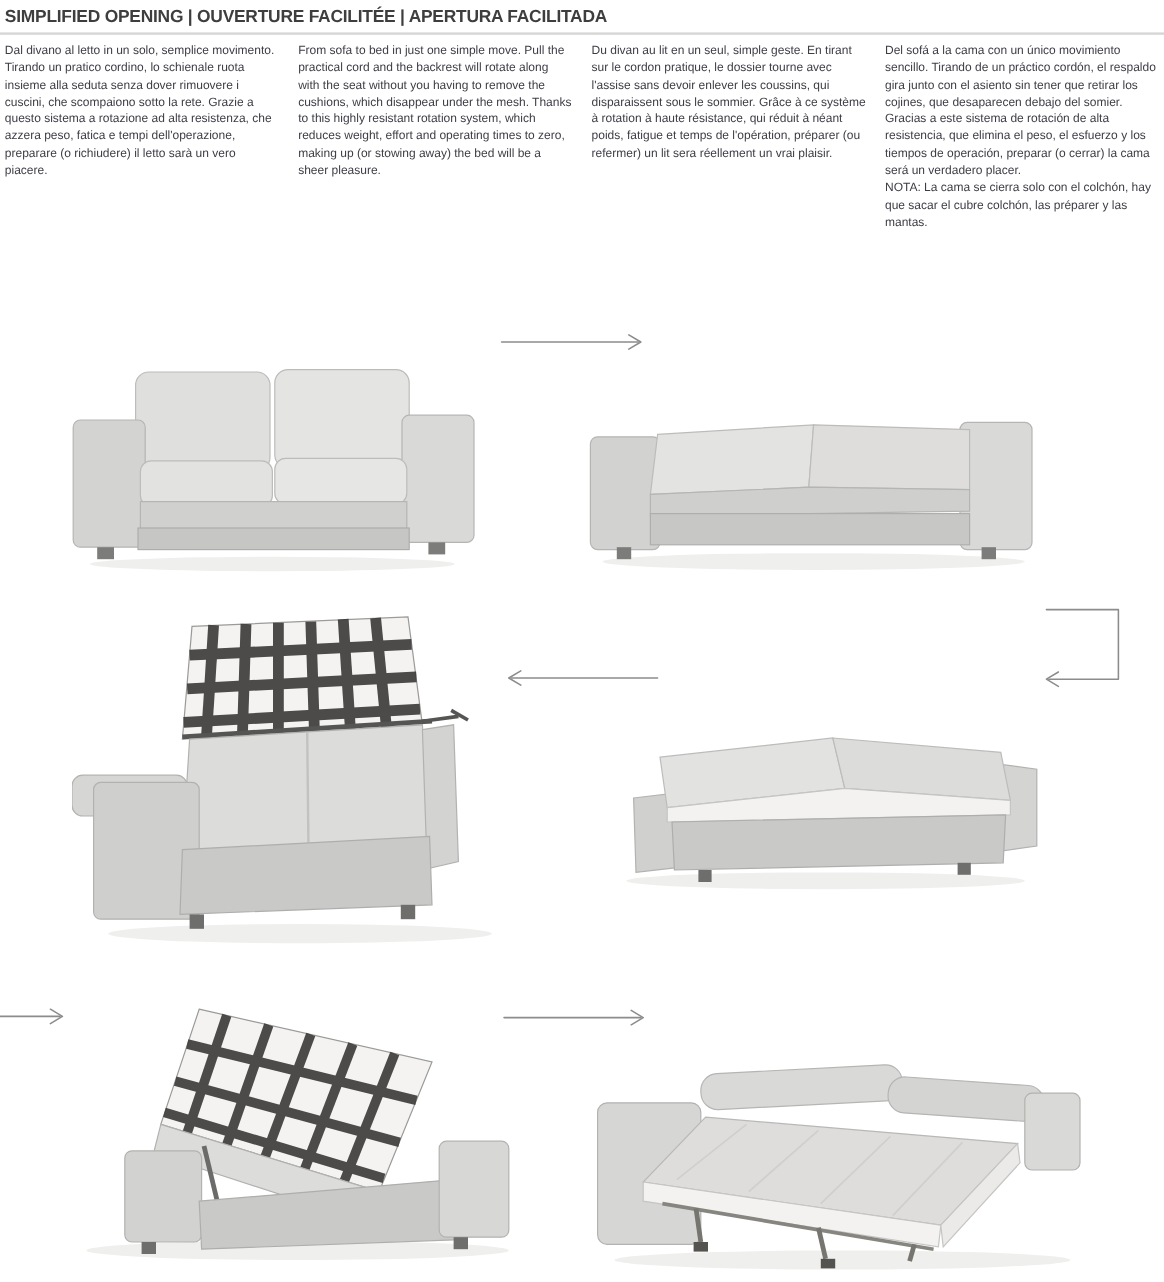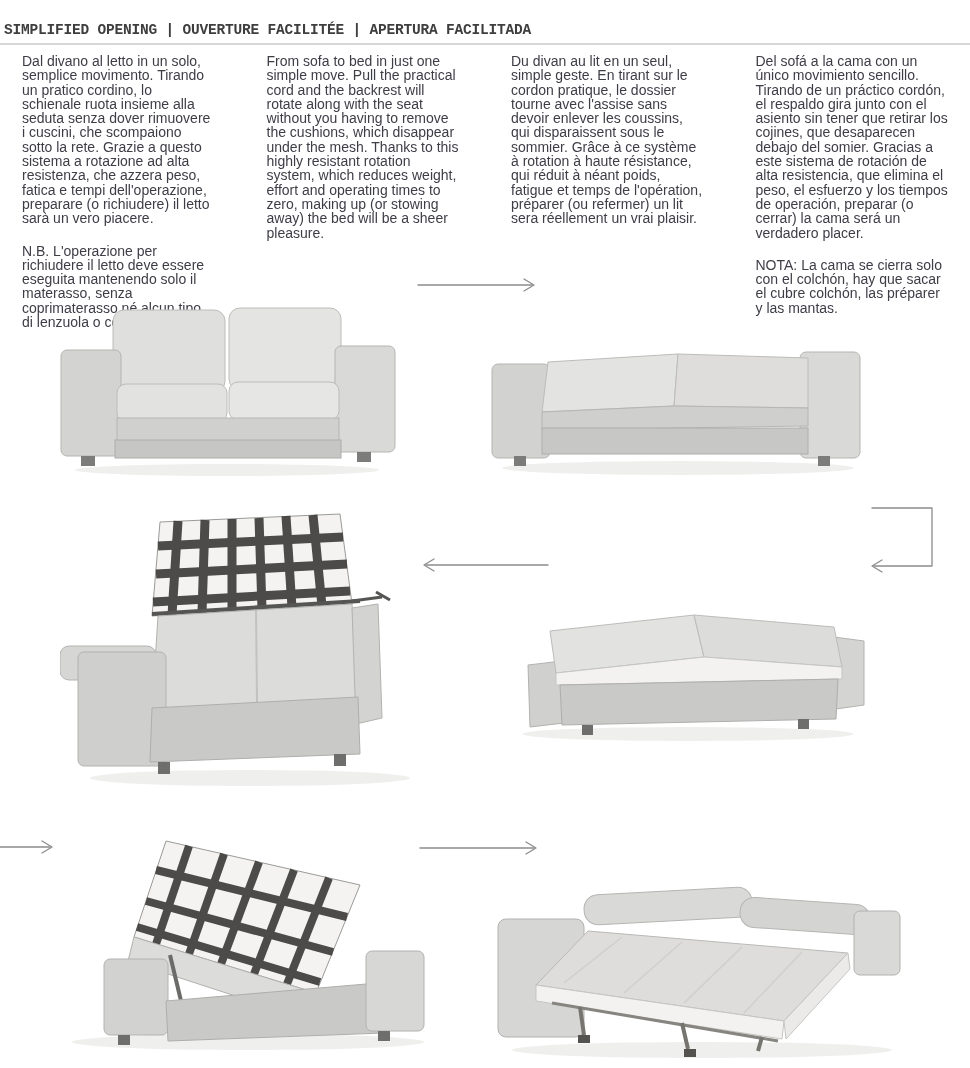--- a/index.html
+++ b/index.html
@@ -4,35 +4,35 @@
 <style>
   html,body{margin:0;padding:0;background:#ffffff;}
   .page{
     position:relative;
     width:970px;height:1068px;
     background:#ffffff;
     font-family:"Liberation Sans", sans-serif;
     overflow:hidden;
   }
   
-  .hdr{position:absolute;left:0;top:16px;width:100%;font-family:Liberation Mono, monospace;}
+  .hdr{position:absolute;left:0;top:0;width:100%;}
   .hdr-title{
     padding:6px 4px 5px 4px;
     font-size:14.5px;font-weight:700;letter-spacing:-0.2px;
     color:#3e3e3e;
   }
   .hdr-rule{height:2px;background:#d6d6d6;margin:0;}
   
   .cols{
     position:absolute;left:0;top:36px;width:962px;
     display:grid;grid-template-columns:repeat(4,1fr);
     column-gap:16px;padding:0 4px;
   }
   .col p{
-    margin:18px;font-size:14px;line-height:14.3px;
+    margin:0;font-size:10px;line-height:14.3px;
     color:#3d3d46;letter-spacing:0px;
   }
   
   .fig{position:absolute;}
   .fig svg{display:block;width:100%;height:100%;}
   .arrow{position:absolute;}
   .arrow svg{display:block;width:100%;height:100%;overflow:visible;}
   .arrow line, .arrow polyline{
     stroke:#8c8c8c;stroke-width:1.3;fill:none;
     stroke-linecap:round;stroke-linejoin:round;
@@ -44,21 +44,20 @@
 <div class="page">
 
   <div class="hdr">
     <div class="hdr-title">SIMPLIFIED OPENING | OUVERTURE FACILITÉE | APERTURA FACILITADA</div>
     <div class="hdr-rule"></div>
   </div>
 
   <div class="cols">
     <div class="col">
       <p>Dal divano al letto in un solo, semplice movimento. Tirando un pratico cordino, lo schienale ruota insieme alla seduta senza dover rimuovere i cuscini, che scompaiono sotto la rete. Grazie a questo sistema a rotazione ad alta resistenza, che azzera peso, fatica e tempi dell'operazione, preparare (o richiudere) il letto sarà un vero piacere.</p>
-      <p>N.B. L'operazione per richiudere il letto deve essere eseguita mantenendo solo il materasso, senza coprimaterasso né alcun tipo di lenzuola o coperte.</p>
     </div>
     <div class="col">
       <p>From sofa to bed in just one simple move. Pull the practical cord and the backrest will rotate along with the seat without you having to remove the cushions, which disappear under the mesh. Thanks to this highly resistant rotation system, which reduces weight, effort and operating times to zero, making up (or stowing away) the bed will be a sheer pleasure.</p>
     </div>
     <div class="col">
       <p>Du divan au lit en un seul, simple geste. En tirant sur le cordon pratique, le dossier tourne avec l'assise sans devoir enlever les coussins, qui disparaissent sous le sommier. Grâce à ce système à rotation à haute résistance, qui réduit à néant poids, fatigue et temps de l'opération, préparer (ou refermer) un lit sera réellement un vrai plaisir.</p>
     </div>
     <div class="col">
       <p>Del sofá a la cama con un único movimiento sencillo. Tirando de un práctico cordón, el respaldo gira junto con el asiento sin tener que retirar los cojines, que desaparecen debajo del somier. Gracias a este sistema de rotación de alta resistencia, que elimina el peso, el esfuerzo y los tiempos de operación, preparar (o cerrar) la cama será un verdadero placer.</p>
       <p>NOTA: La cama se cierra solo con el colchón, hay que sacar el cubre colchón, las préparer y las mantas.</p>

